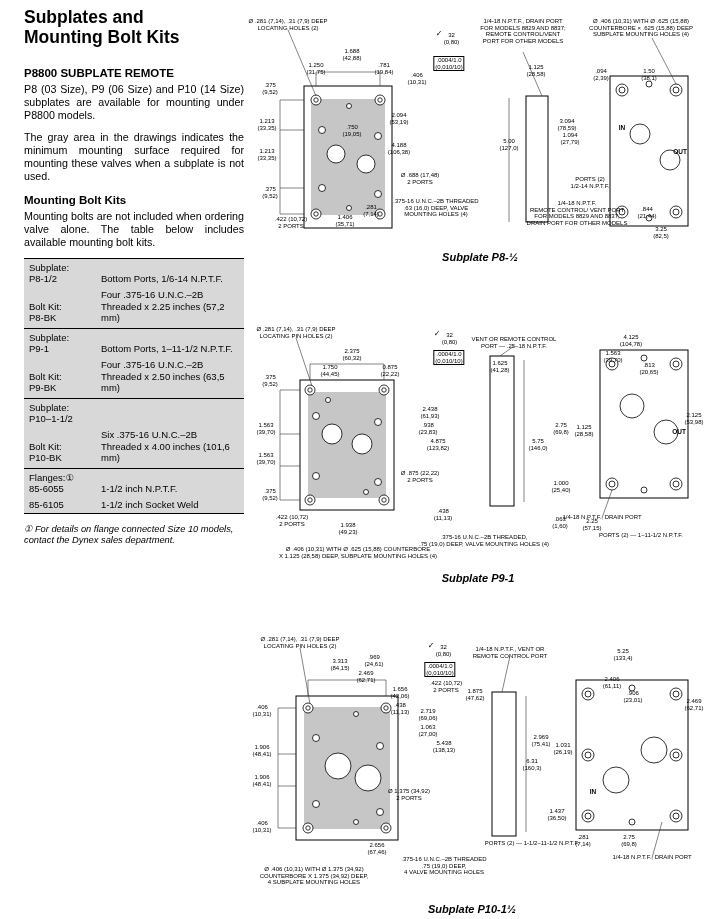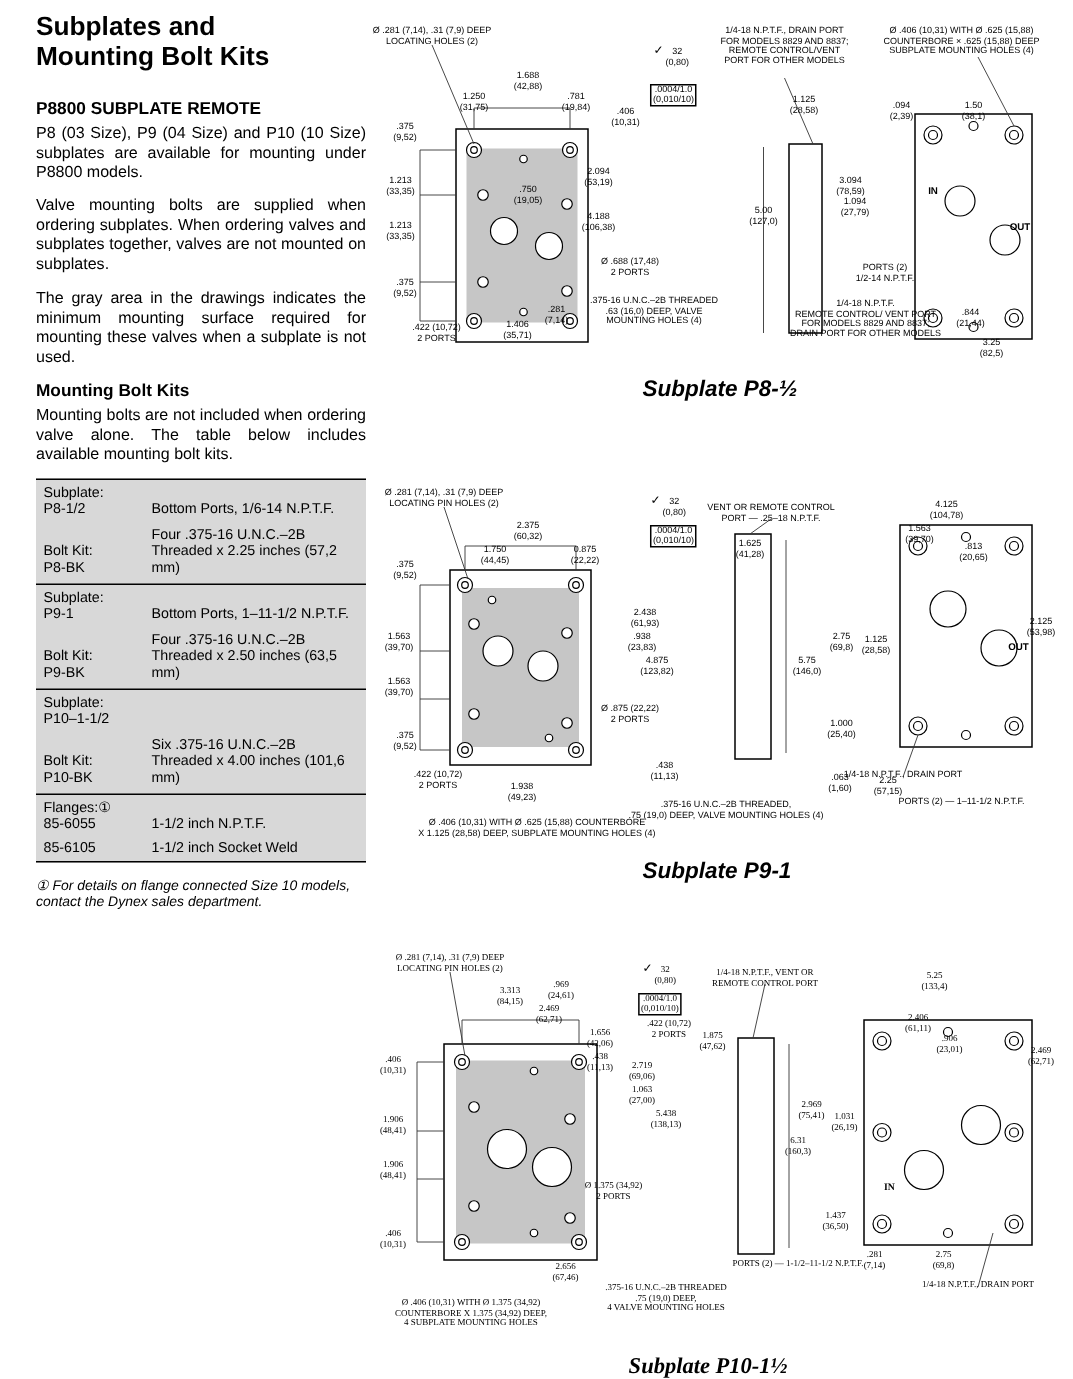--- a/index.html
+++ b/index.html
@@ -21,38 +21,37 @@
   .footnote{font-size:9.3px;font-style:italic;line-height:1.25;margin-top:10px;}
 
   
   .drawing{position:absolute;}
   .labels{position:absolute;left:0;top:0;right:0;bottom:0;}
   .dim{position:absolute;font-size:6px;line-height:1.12;white-space:pre;text-align:center;transform:translateX(-50%);}
   .dim.b{font-weight:bold;font-size:6.5px;}
   .dim.box{border:1px solid #000;padding:0 1px;background:#fff;}
   .dim.fin{padding-left:5px;}
   .dim.fin::before{content:"\2713";position:absolute;left:-3px;top:-2px;font-size:8px;}
-  .caption{position:absolute;font-size:15px;font-weight:bold;font-style:italic;transform:translateX(-50%);white-space:nowrap;}
+  .caption{position:absolute;font-size:11px;font-weight:bold;font-style:italic;transform:translateX(-50%);white-space:nowrap;}
 
   svg .plate{fill:#fff;stroke:#000;stroke-width:1;}
   svg .gray{fill:#c6c6c6;stroke:none;}
   svg circle{fill:#fff;stroke:#000;stroke-width:0.8;}
   svg .dl line{stroke:#333;stroke-width:0.6;}
 </style>
 </head>
 <body>
 
 <div class="page">
 
   <div class="leftcol">
     <div class="title">Subplates and
 Mounting Bolt Kits</div>
     <div class="h2">P8800 SUBPLATE REMOTE</div>
-    <p class="para">P8 (03 Size), P9 (04 Size) and P10 (10 Size) subplates are available for mounting under P8800 models.</p>
-    <p class="para">Valve mounting bolts are supplied when ordering subplates. When ordering valves and subplates together, valves are not mounted on subplates.</p>
+    <p class="para">P8 (03 Size), P9 (06 Size) and P10 (14 Size) subplates are available for mounting under P8800 models.</p>
     <p class="para">The gray area in the drawings indicates the minimum mounting surface required for mounting these valves when a subplate is not used.</p>
     <div class="h2">Mounting Bolt Kits</div>
     <p class="para">Mounting bolts are not included when ordering valve alone. The table below includes available mounting bolt kits.</p>
 
     <div class="tbl">
       <div class="trow">
         <div class="c1">Subplate:
 P8-1/2</div>
         <div class="c2">Bottom Ports, 1/6-14 N.P.T.F.</div>
       </div>
@@ -345,21 +344,21 @@
 2 PORTS</div>
         <div class="dim" style="left: 126px; top: 246px;">Ø .406 (10,31) WITH Ø .625 (15,88) COUNTERBORE
 X 1.125 (28,58) DEEP, SUBPLATE MOUNTING HOLES (4)</div>
         <div class="dim" style="left: 252px; top: 234px;">.375-16 U.N.C.–2B THREADED,
 .75 (19,0) DEEP, VALVE MOUNTING HOLES (4)</div>
         <div class="dim" style="left: 370px; top: 214px;">1/4-18 N.P.T.F., DRAIN PORT</div>
       </div>
     <div class="caption" style="left:246px;top:272px;">Subplate P9-1</div>
   </div>
 
-  <div class="drawing" style="left:232px;top:610px;width:483px;height:305px;font-family:Liberation Serif, serif;">
+  <div class="drawing" style="left:232px;top:610px;width:483px;height:305px;">
     <svg width="483" height="305" viewBox="0 0 483 305">
       <g>
         <rect x="64" y="86" width="102" height="144" class="plate"></rect>
         <rect x="72" y="97" width="86" height="122" class="gray"></rect>
         <circle cx="76" cy="98" r="5"></circle>
           <circle cx="76" cy="98" r="2.2"></circle>
         <circle cx="154" cy="98" r="5"></circle>
           <circle cx="154" cy="98" r="2.2"></circle>
         <circle cx="76" cy="218" r="5"></circle>
           <circle cx="76" cy="218" r="2.2"></circle>

